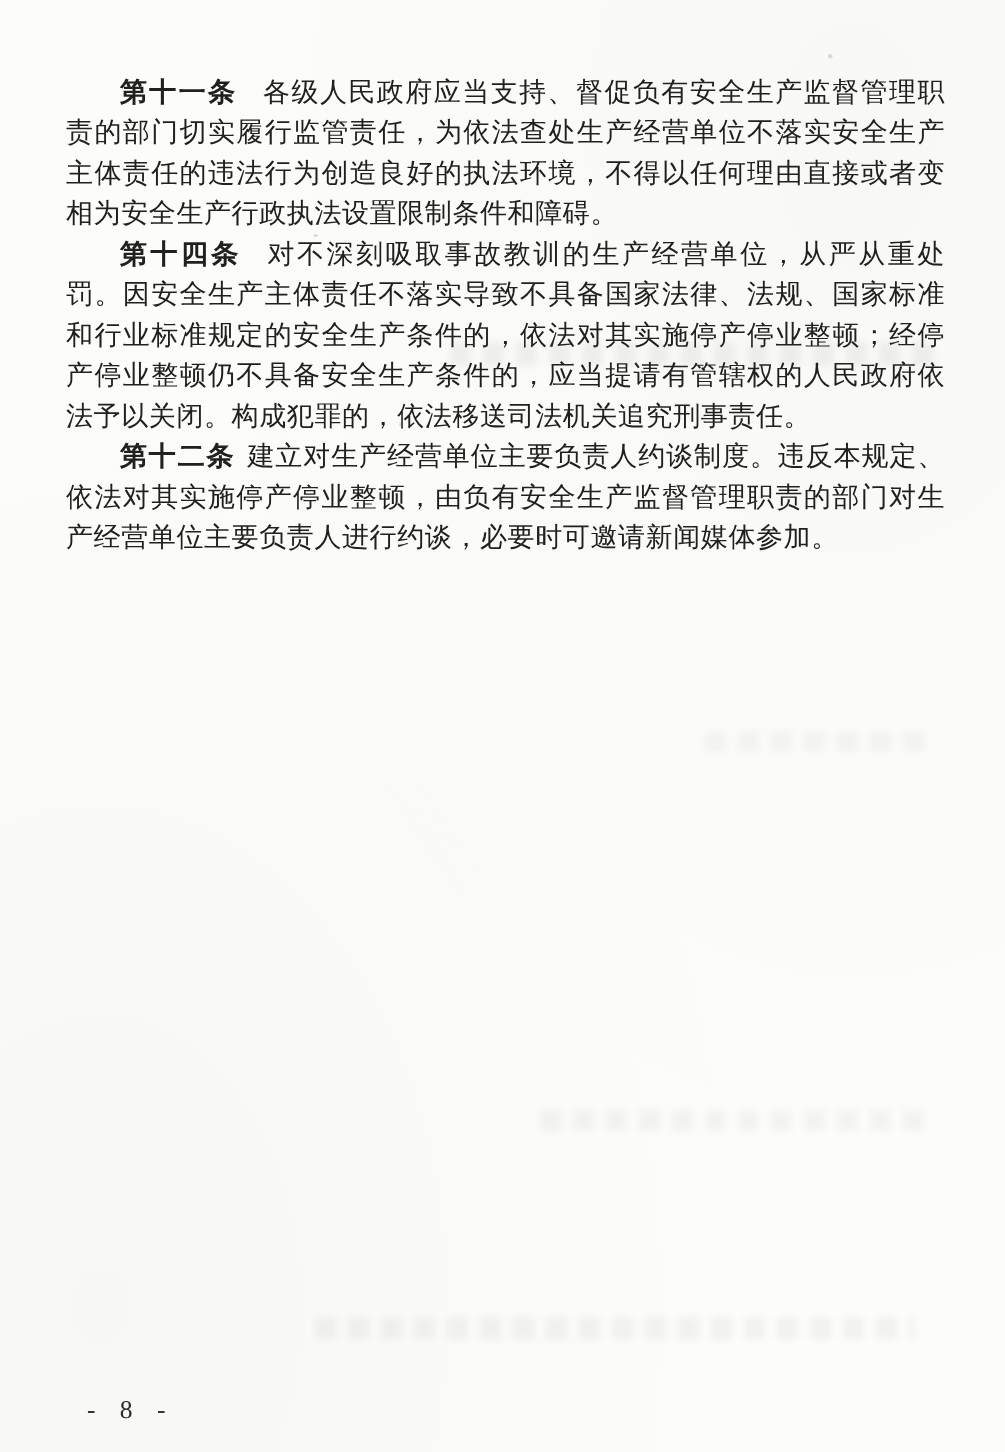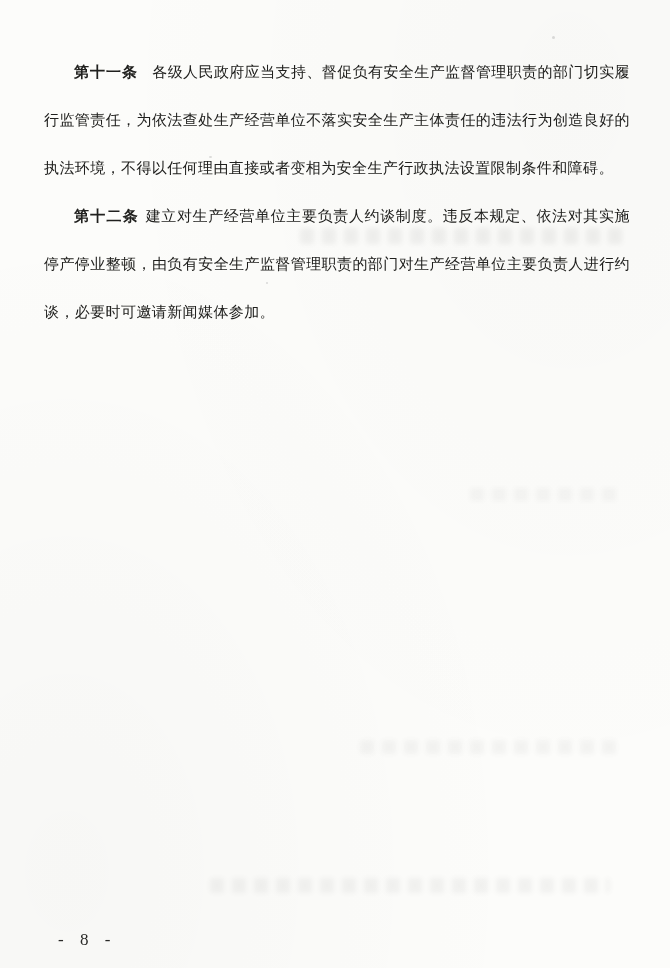--- a/index.html
+++ b/index.html
@@ -23,22 +23,22 @@
     box-sizing: border-box;
   }
   .content {
     position: absolute;
     top: 48px;
     left: 44px;
     width: 586px;
   }
   .para {
     margin: 0;
-    font-size: 15px;
-    line-height: 48px;
+    font-size: 18px;
+    line-height: 27px;
     letter-spacing: 0.4px;
     text-align: justify;
     text-align-last: left;
     text-justify: inter-character;
     text-indent: 2em;
     font-weight: 500;
   }
   .head {
     font-weight: 700;
     font-family: "Liberation Sans", "DejaVu Sans", sans-serif;
@@ -89,20 +89,23 @@
 <div class="page">
 
   <div class="content">
 
     <p class="para">
       <span class="head g-wide">第十一条</span><span>各级人民政府应当支持、督促负有安全生产监督管理职责的部门切实履行监管责任，为依法查处生产经营单位不落实安全生产主体责任的违法行为创造良好的执法环境，不得以任何理由直接或者变相为安全生产行政执法设置限制条件和障碍。</span>
     </p>
 
 
 
+    <p class="para">
+      <span class="head g-wide">第十四条</span><span>对不深刻吸取事故教训的生产经营单位，从严从重处罚。因安全生产主体责任不落实导致不具备国家法律、法规、国家标准和行业标准规定的安全生产条件的，依法对其实施停产停业整顿；经停产停业整顿仍不具备安全生产条件的，应当提请有管辖权的人民政府依法予以关闭。构成犯罪的，依法移送司法机关追究刑事责任。</span>
+    </p>
 
     <p class="para">
       <span class="head g-narrow">第十二条</span><span>建立对生产经营单位主要负责人约谈制度。违反本规定、依法对其实施停产停业整顿，由负有安全生产监督管理职责的部门对生产经营单位主要负责人进行约谈，必要时可邀请新闻媒体参加。</span>
     </p>
 
   </div>
 
   <div class="artifact a1"></div>
   <div class="artifact a2"></div>
   <div class="artifact a3"></div>

